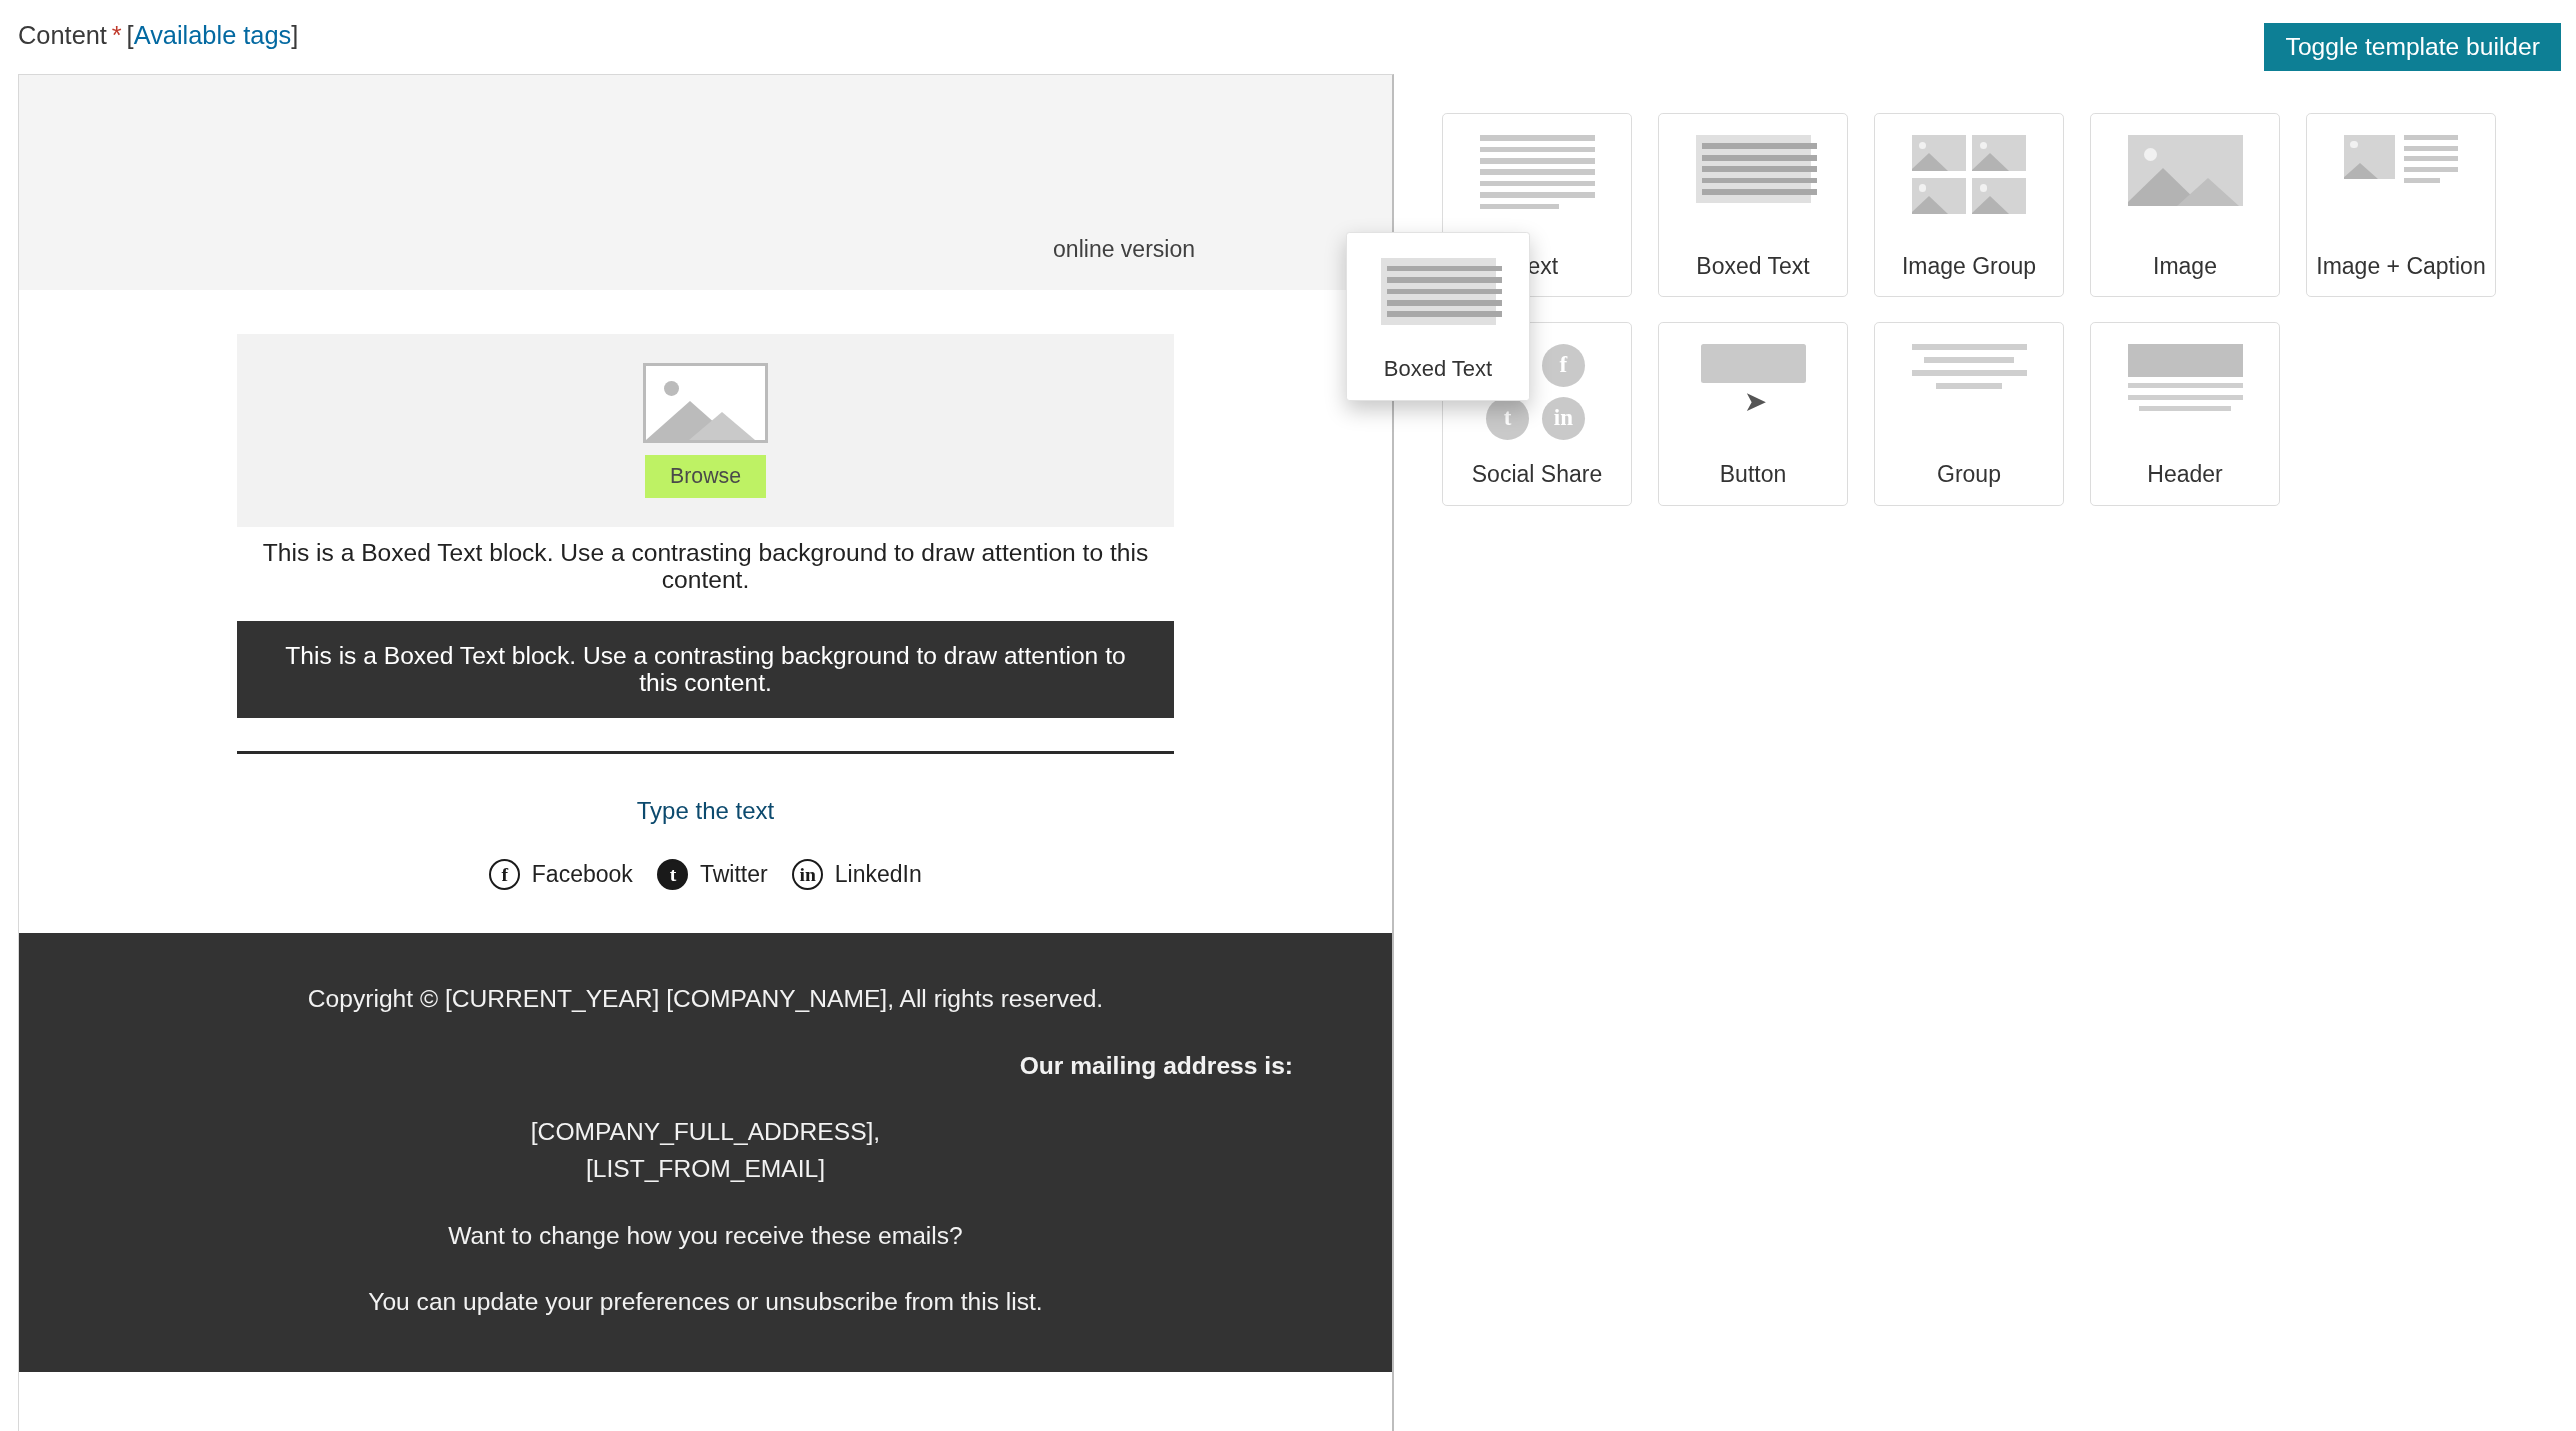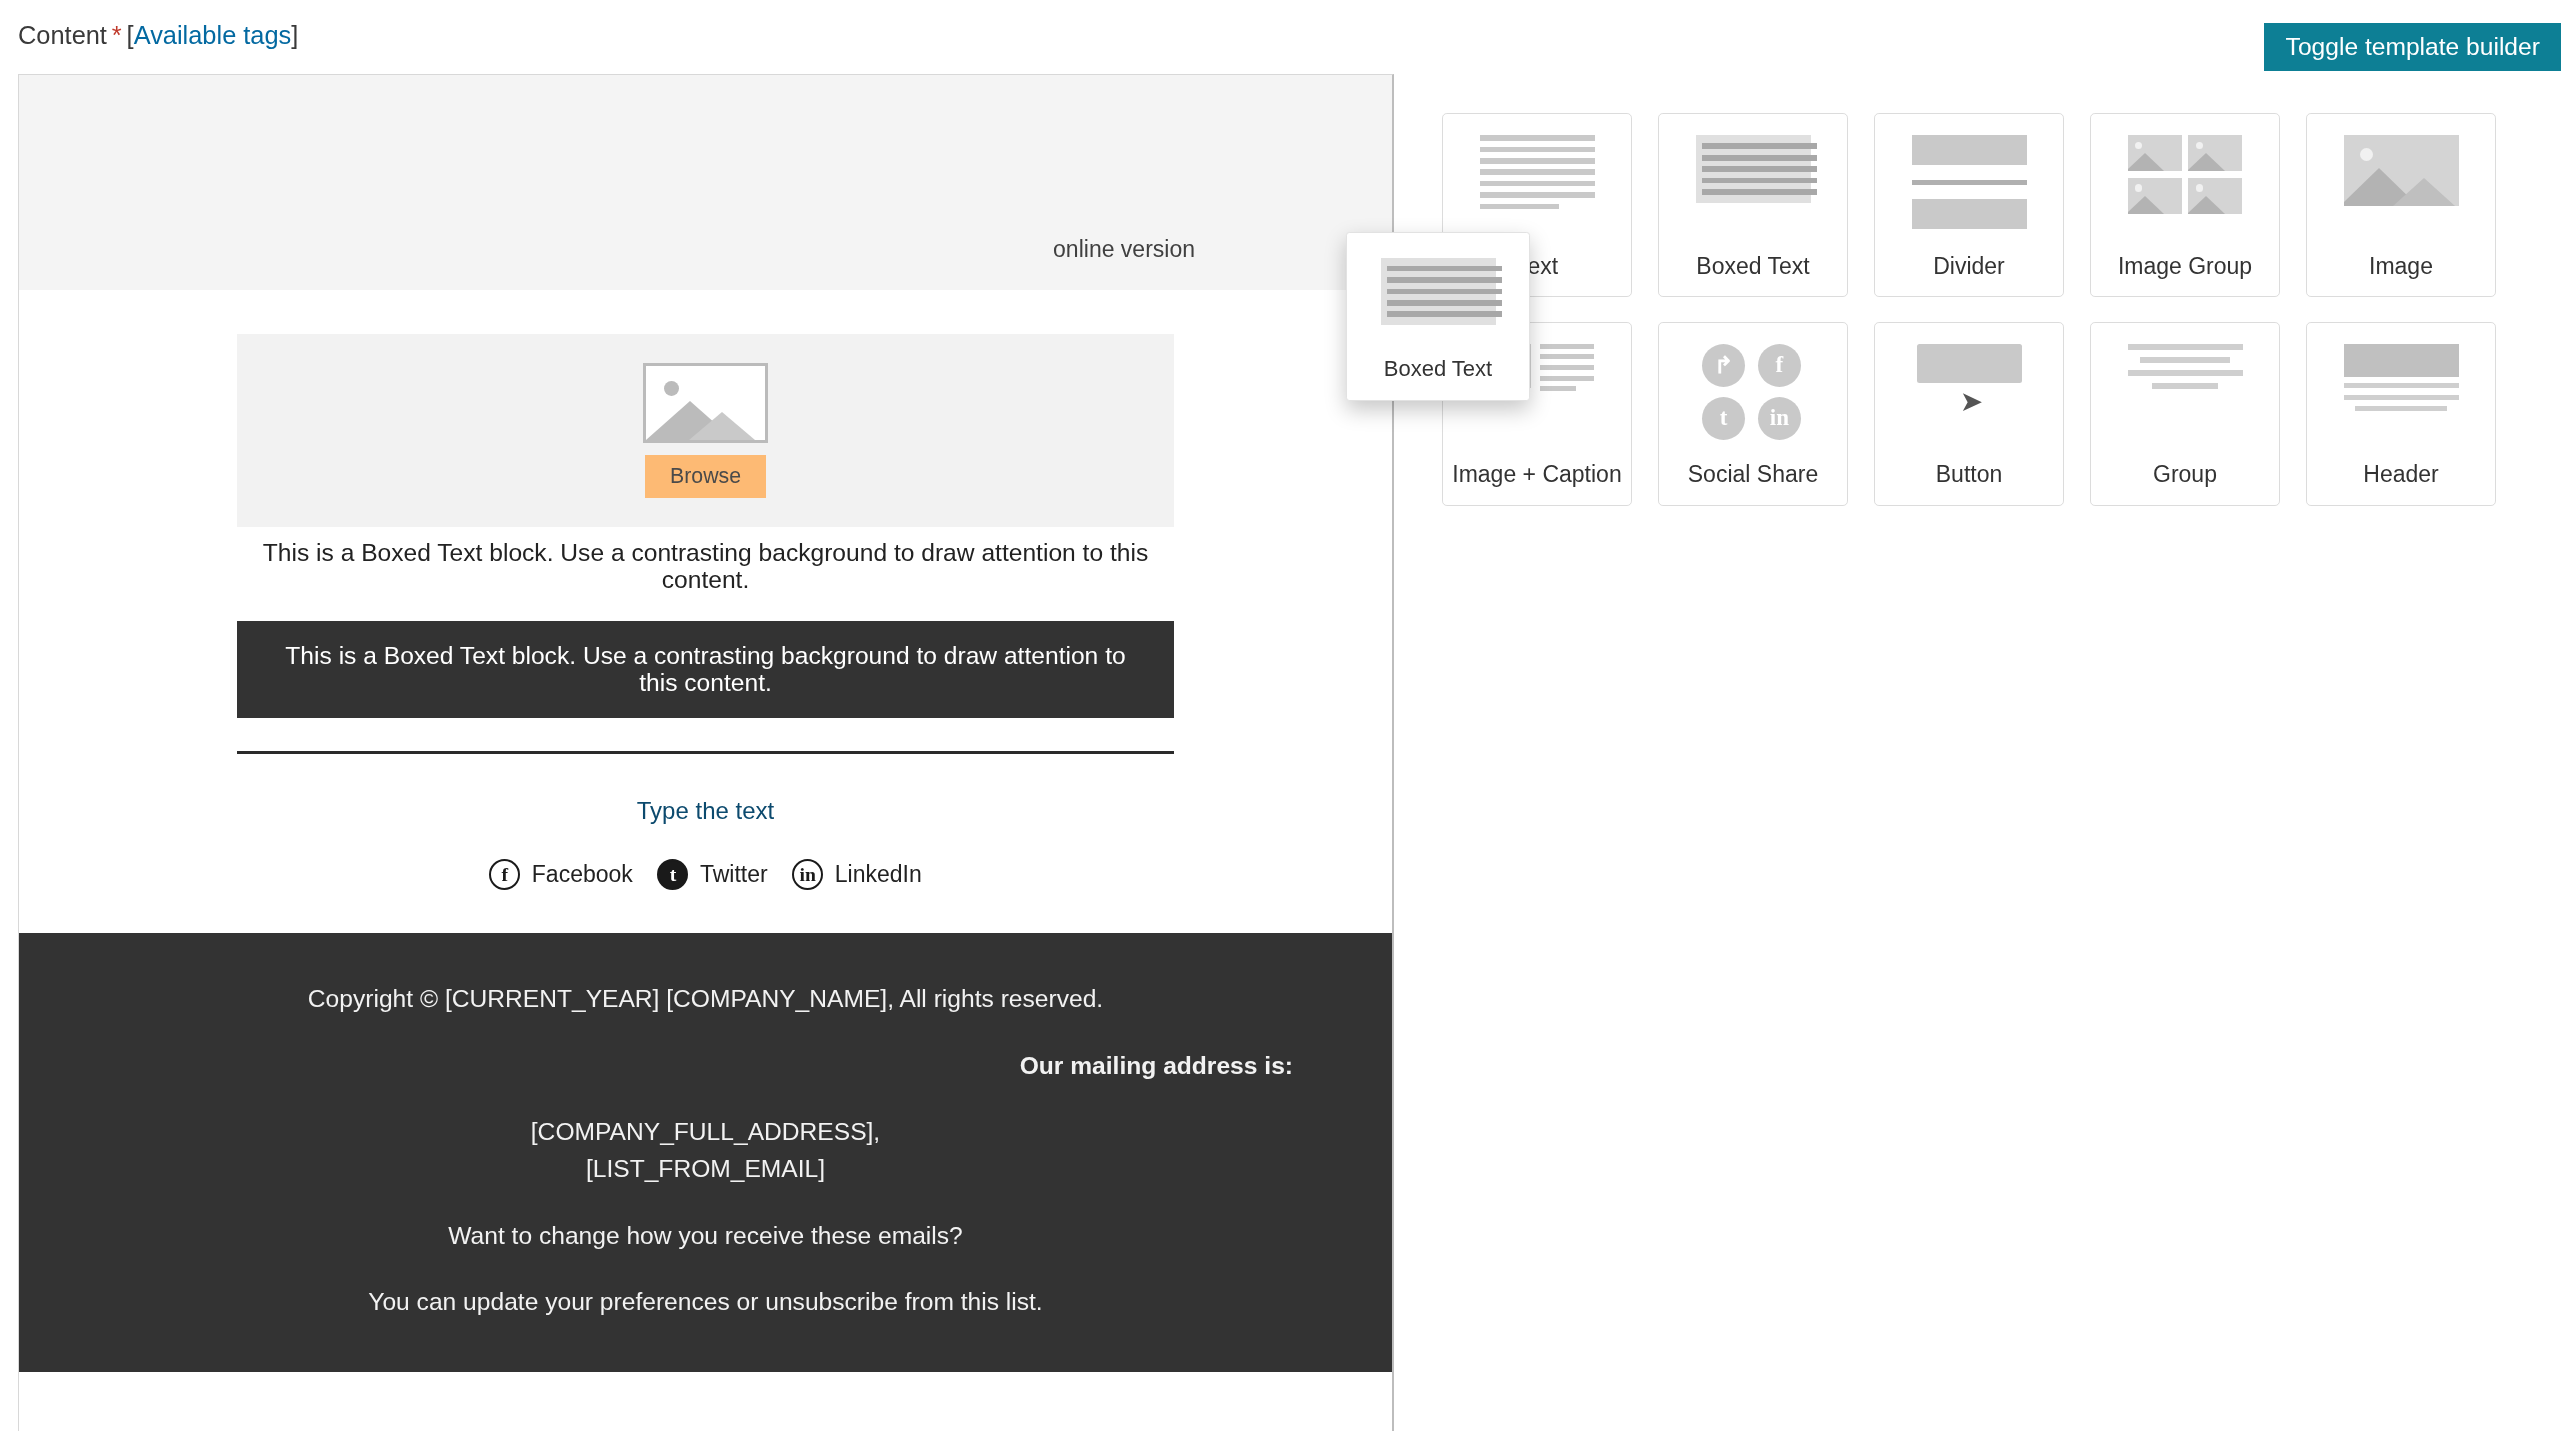--- a/index.html
+++ b/index.html
@@ -112,21 +112,21 @@
   .placeholder-img .mount2 {
     position: absolute;
     left: 43px; bottom: 0;
     width: 0; height: 0;
     border-left: 33px solid transparent;
     border-right: 33px solid transparent;
     border-bottom: 28px solid #c9c9c9;
   }
   .browse-btn {
     margin-top: 11.5px;
-    background: #fdba74;
+    background: #bef264;
     color: #4a4a4a;
     border: none;
     font-size: 21.3px;
     font-family: "Liberation Sans", sans-serif;
     padding: 9px 24.6px;
     cursor: pointer;
   }
 
   .plain-text-block {
     margin-top: 11.5px;
@@ -402,28 +402,20 @@
         <div class="thumb lines boxed-thumb">
           <i></i>
             <i></i>
             <i></i>
             <i></i>
             <i></i>
         </div>
         <div class="caption">Boxed Text</div>
       </div>
 
-      <div class="block-card">
-        <div class="thumb divider-thumb">
-          <span class="bar"></span>
-            <span class="rule"></span>
-            <span class="bar"></span>
-        </div>
-        <div class="caption">Divider</div>
-      </div>
 
       <div class="block-card">
         <div class="group-thumb">
           <span class="cell">
               <span class="s"></span>
               <span class="m"></span>
             </span>
           <span class="cell">
               <span class="s"></span>
               <span class="m"></span>

